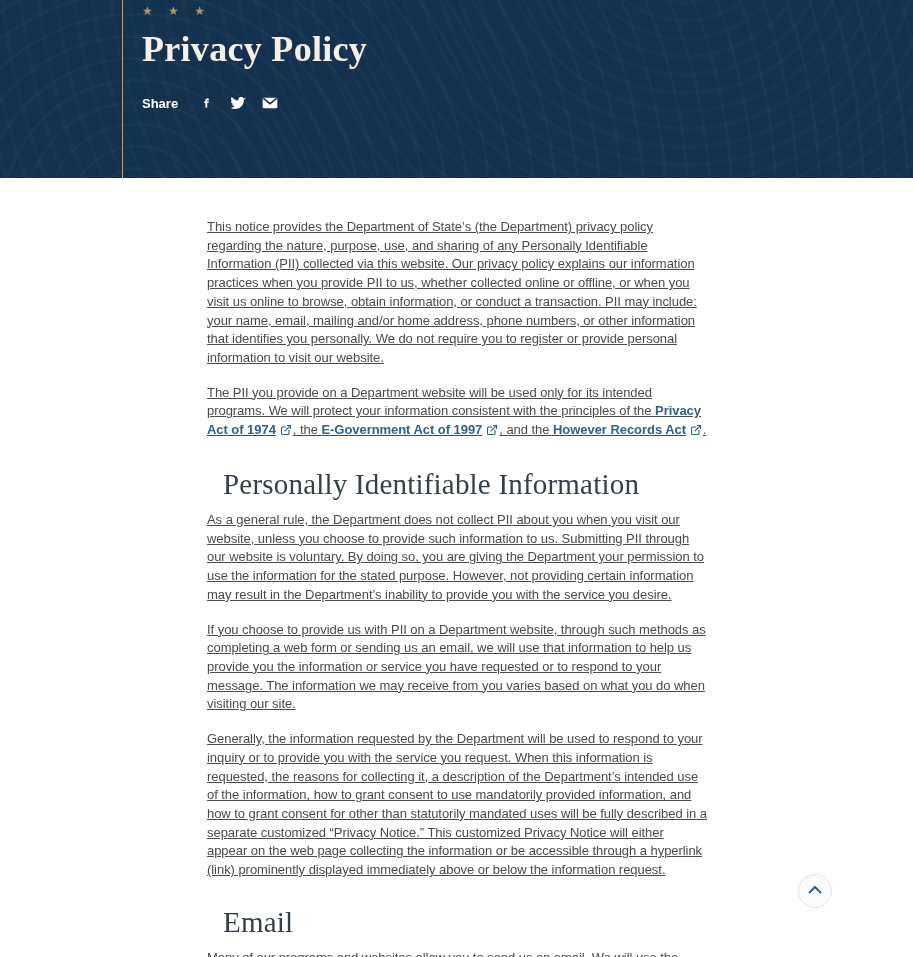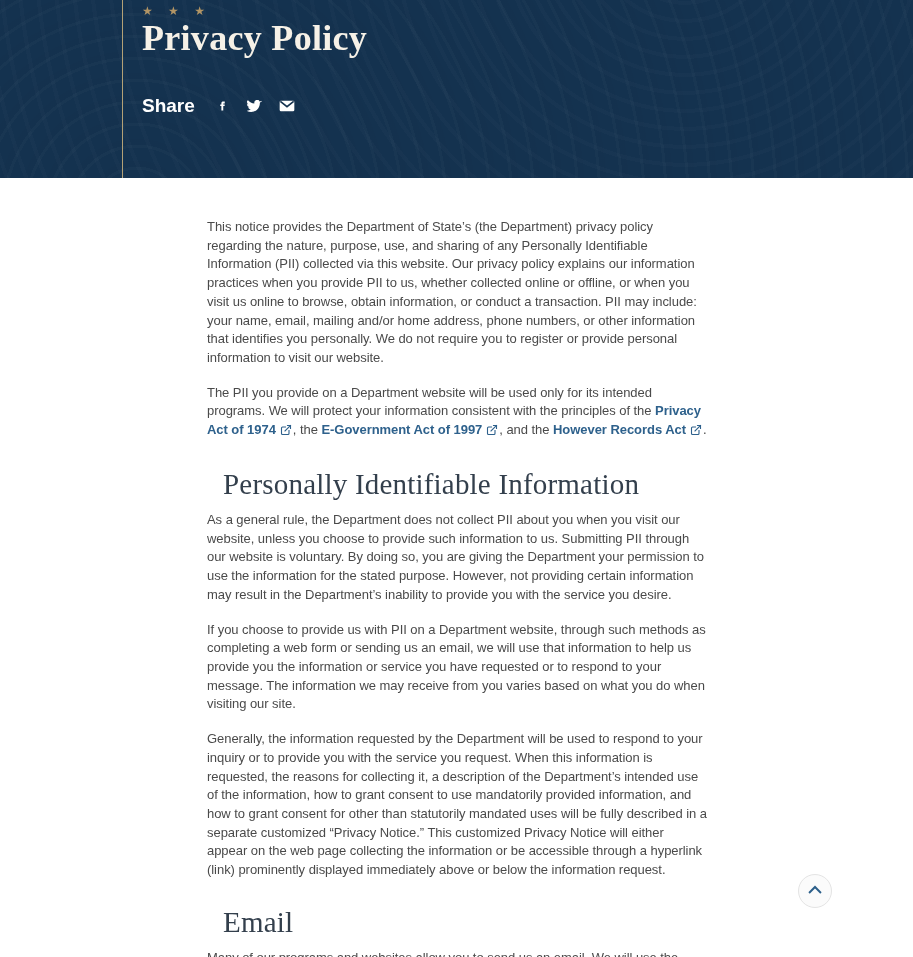--- a/index.html
+++ b/index.html
@@ -32,36 +32,36 @@
     left: 142px; top: 0; right: 0; height: 100%;
   }
   .hero-stars {
     margin-top: 5px;
     color: #b29565;
     font-size: 12px;
     letter-spacing: 6px;
     line-height: 1;
   }
   .hero-title {
-    margin-top: 0;
+    margin-top: 11px;
     font-family: "Liberation Serif", "DejaVu Serif", serif;
     font-weight: 600;
     font-size: 36px;
     letter-spacing: 0.3px;
     color: #f6f1e7;
   }
   .share-row {
     position: absolute;
     left: 0; top: 95px;
     display: flex;
     align-items: center;
   }
   .share-label {
     color: #ffffff;
-    font-size: 19px;
+    font-size: 13px;
     font-weight: 700;
     margin-right: 20px;
   }
   .share-btn {
     width: 16px; height: 16px;
     margin-right: 16px;
     display: inline-flex;
     align-items: center;
     justify-content: center;
     cursor: pointer;
@@ -72,20 +72,21 @@
   
   .content {
     padding: 40px 206px 0 207px;
   }
   .content p {
     font-size: 13px;
     line-height: 1.44;
     color: #4a4a4a;
     margin-bottom: 16px;
     letter-spacing: -0.05px;
+    text-decoration: underline;
   }
   .content h2 {
     font-family: "Liberation Serif", "DejaVu Serif", serif;
     font-weight: 400;
     font-size: 29px;
     color: #333f4c;
     letter-spacing: 0.2px;
     margin: 26px 0 10px 16px;
   }
   a.ext-link {

